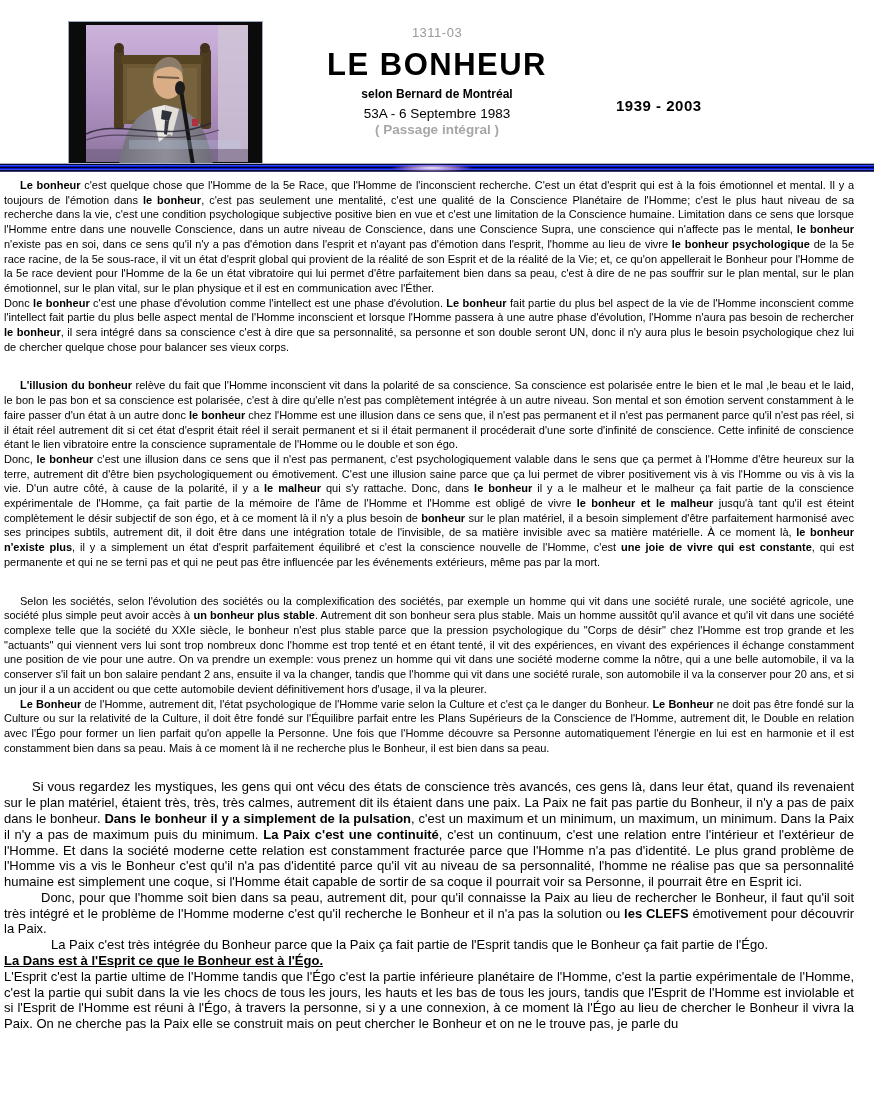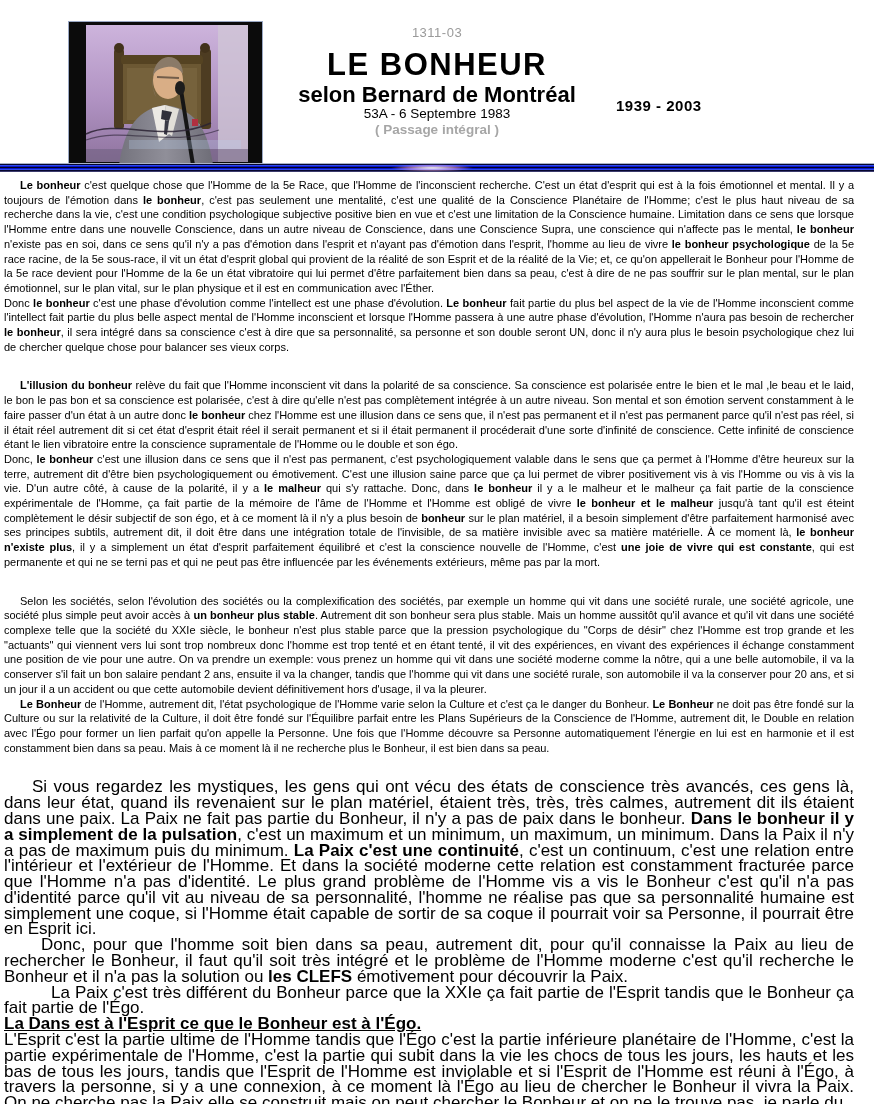--- a/index.html
+++ b/index.html
@@ -17,21 +17,21 @@
   }
   .photo svg{display:block;}
   .titles{
     position:absolute;left:0;top:0;width:874px;text-align:center;
     padding-top:26px;line-height:1;
   }
   .code{font-size:13px;color:#9a9a9a;letter-spacing:.5px;margin-bottom:9px;}
   .title-main{
     font-size:31px;font-weight:900;letter-spacing:1.5px;line-height:33px;margin:0;
   }
-  .subtitle{font-size:22px;font-weight:bold;margin-top:4px;line-height:19px;}
+  .subtitle{font-size:12px;font-weight:bold;margin-top:4px;line-height:19px;}
   .session{font-size:13.5px;margin-top:3px;line-height:14px;}
   .passage{font-size:13.5px;font-weight:bold;color:#a6a6a6;margin-top:2px;line-height:13px;}
   .years{
     position:absolute;left:616px;top:97px;font-size:15px;font-weight:bold;
     letter-spacing:.5px;
   }
 
   
   .divider{
     position:relative;height:9px;width:874px;
@@ -47,21 +47,21 @@
         #2d4bf0 6px 7px,
         #06062e 7px 8px,
         #3c3c6e 8px 9px);
   }
 
   
   .article{padding:6px 20px 0 4px;}
   .para{text-align:justify;}
   .para b{font-weight:bold;}
   .sm{font-size:11px;line-height:14.7px;}
-  .lg{font-size:17px;line-height:15.8px;}
+  .lg{font-size:13px;line-height:15.8px;}
   .gap{margin-top:24px;}
   .ul{text-decoration:underline;}
 </style>
 </head>
 <body>
 
 <div class="page">
 
   <div class="header">
 
@@ -129,18 +129,18 @@
 
   <div class="article">
       <div class="para sm" style="text-indent: 16px;"><b>Le bonheur</b><span> c'est quelque chose que l'Homme de la 5e Race, que l'Homme de l'inconscient recherche. C'est un état d'esprit qui est à la fois émotionnel et mental. Il y a toujours de l'émotion dans </span><b>le bonheur</b><span>, c'est pas seulement une mentalité, c'est une qualité de la Conscience Planétaire de l'Homme; c'est le plus haut niveau de sa recherche dans la vie, c'est une condition psychologique subjective positive bien en vue et c'est une limitation de la Conscience humaine. Limitation dans ce sens que lorsque l'Homme entre dans une nouvelle Conscience, dans un autre niveau de Conscience, dans une Conscience Supra, une conscience qui n'affecte pas le mental, </span><b>le bonheur</b><span> n'existe pas en soi, dans ce sens qu'il n'y a pas d'émotion dans l'esprit et n'ayant pas d'émotion dans l'esprit, l'homme au lieu de vivre </span><b>le bonheur psychologique</b><span> de la 5e race racine, de la 5e sous-race, il vit un état d'esprit global qui provient de la réalité de son Esprit et de la réalité de la Vie; et, ce qu'on appellerait le Bonheur pour l'Homme de la 5e race devient pour l'Homme de la 6e un état vibratoire qui lui permet d'être parfaitement bien dans sa peau, c'est à dire de ne pas souffrir sur le plan mental, sur le plan émotionnel, sur le plan vital, sur le plan physique et il est en communication avec l'Éther.</span></div>
       <div class="para sm" style="text-indent: 0px;"><span>Donc </span><b>le bonheur</b><span> c'est une phase d'évolution comme l'intellect est une phase d'évolution. </span><b>Le bonheur</b><span> fait partie du plus bel aspect de la vie de l'Homme inconscient comme l'intellect fait partie du plus belle aspect mental de l'Homme inconscient et lorsque l'Homme passera à une autre phase d'évolution, l'Homme n'aura  pas besoin de rechercher </span><b>le bonheur</b><span>, il sera intégré dans sa conscience c'est à dire que sa personnalité, sa personne et son double seront UN, donc il n'y aura plus le besoin psychologique chez lui de chercher quelque chose pour balancer ses vieux corps.</span></div>
       <div class="para sm gap" style="text-indent: 16px;"><b>L'illusion du bonheur</b><span> relève du fait que l'Homme inconscient vit dans la polarité de sa conscience. Sa conscience est polarisée entre le bien et le mal ,le beau et le laid, le bon le pas bon et sa conscience est polarisée, c'est à dire qu'elle n'est pas complètement intégrée à un autre niveau. Son mental et son émotion servent constamment à le faire passer d'un état à un autre donc </span><b>le bonheur</b><span> chez l'Homme est une illusion dans ce sens que, il n'est pas permanent et il n'est pas permanent parce qu'il n'est pas réel, si il était réel  autrement dit si cet état d'esprit était réel il serait permanent et si il était permanent il procéderait d'une sorte d'infinité de conscience. Cette infinité de conscience étant le lien vibratoire entre la conscience supramentale de l'Homme ou le double et son égo.</span></div>
       <div class="para sm" style="text-indent: 0px;"><span>Donc, </span><b>le bonheur</b><span> c'est une illusion dans ce sens que il n'est pas permanent, c'est psychologiquement valable dans le sens que ça permet à l'Homme d'être heureux sur la terre, autrement dit d'être bien psychologiquement ou émotivement. C'est une illusion saine parce que ça lui permet de vibrer positivement vis à vis l'Homme ou vis à vis la vie. D'un autre côté, à cause de la polarité, il y a </span><b>le malheur</b><span> qui s'y rattache. Donc, dans </span><b>le bonheur</b><span> il y a le malheur et le malheur ça fait partie de la conscience expérimentale de l'Homme, ça fait partie de la mémoire de l'âme de l'Homme et l'Homme est obligé de vivre </span><b>le bonheur et le malheur</b><span> jusqu'à tant qu'il est éteint complètement le désir subjectif de son égo, et à ce moment là il n'y a plus besoin de </span><b>bonheur</b><span> sur le plan matériel, il a besoin simplement d'être parfaitement harmonisé avec ses principes subtils, autrement dit, il doit être dans une intégration totale de l'invisible, de sa matière invisible avec sa matière matérielle. À ce moment là, </span><b>le bonheur n'existe plus</b><span>, il y a simplement un état d'esprit parfaitement équilibré et c'est la conscience nouvelle de l'Homme, c'est </span><b>une joie de vivre qui est constante</b><span>, qui est permanente et qui ne se terni pas et qui ne peut pas être influencée par les événements extérieurs, même pas par la mort.</span></div>
       <div class="para sm gap" style="text-indent: 16px;"><span>Selon les sociétés, selon l'évolution des sociétés ou la complexification des sociétés, par exemple un homme qui vit dans une société rurale, une société agricole, une société plus simple peut avoir accès à </span><b>un bonheur plus stable</b><span>. Autrement dit son bonheur sera plus stable. Mais un homme aussitôt qu'il avance et qu'il vit dans une société complexe telle que la société du XXIe siècle, le bonheur n'est plus stable parce que la pression psychologique du "Corps de désir" chez l'Homme est trop grande et les "actuants" qui viennent vers lui sont trop nombreux donc l'homme est trop tenté et en étant tenté, il vit des expériences, en vivant des expériences il échange constamment une position de vie pour une autre.   On va prendre un exemple: vous prenez un homme qui vit dans une société moderne comme la nôtre, qui a une belle automobile, il va la conserver s'il fait un bon salaire pendant 2 ans, ensuite il va la changer, tandis que l'homme qui vit dans une société rurale, son automobile il va la conserver pour 20 ans, et si un jour il a un accident ou que cette automobile devient définitivement hors d'usage, il va la pleurer.</span></div>
       <div class="para sm" style="text-indent: 16px;"><b>Le Bonheur</b><span> de l'Homme, autrement dit, l'état psychologique de l'Homme varie selon la Culture et c'est ça le danger du Bonheur. </span><b>Le Bonheur</b><span> ne doit pas être fondé sur la Culture ou sur la relativité de la Culture, il doit être fondé sur l'Équilibre parfait entre les Plans Supérieurs de la Conscience de l'Homme, autrement dit, le Double en relation avec l'Égo pour former un lien parfait qu'on appelle la Personne. Une fois que l'Homme découvre sa Personne automatiquement l'énergie en lui est en harmonie et il est  constamment bien dans sa peau. Mais à ce moment là il ne recherche plus le Bonheur, il est bien dans sa peau.</span></div>
       <div class="para lg gap" style="text-indent: 28px;"><span>Si vous regardez les mystiques, les gens qui ont vécu des états de conscience très avancés, ces gens là, dans leur état, quand ils revenaient sur le plan matériel, étaient très, très, très calmes, autrement dit ils étaient dans une paix. La Paix ne fait pas partie du Bonheur, il n'y a pas de paix dans le bonheur. </span><b>Dans le bonheur  il y a simplement de la pulsation</b><span>, c'est un maximum et un minimum, un maximum, un minimum. Dans la Paix il n'y a pas de maximum puis  du minimum. </span><b>La Paix c'est une continuité</b><span>, c'est un continuum, c'est une relation entre l'intérieur et l'extérieur de l'Homme. Et dans la société moderne cette relation est constamment fracturée parce que l'Homme n'a pas d'identité. Le plus grand problème de l'Homme vis a vis le Bonheur c'est qu'il n'a pas d'identité parce qu'il vit au niveau de sa personnalité, l'homme ne réalise pas que sa personnalité humaine est simplement une coque, si l'Homme était capable de sortir de sa coque il pourrait voir sa Personne, il pourrait être en Esprit ici.</span></div>
       <div class="para lg" style="text-indent: 37px;"><span>Donc, pour que l'homme soit bien dans sa peau, autrement dit, pour qu'il connaisse la Paix au lieu de rechercher le Bonheur, il faut qu'il soit très intégré et le problème de l'Homme moderne c'est qu'il recherche le Bonheur et il n'a pas la solution ou </span><b>les CLEFS</b><span> émotivement pour découvrir la Paix.</span></div>
-      <div class="para lg" style="text-indent: 47px;"><span>La Paix c'est très différent du Bonheur parce que la XXIe ça fait partie de l'Esprit tandis que le Bonheur ça fait partie de l'Égo.</span></div>
+      <div class="para lg" style="text-indent: 47px;"><span>La Paix c'est très intégrée du Bonheur parce que la Paix ça fait partie de l'Esprit tandis que le Bonheur ça fait partie de l'Égo.</span></div>
       <div class="para lg ul" style="text-indent: 0px;"><b>La Dans est à l'Esprit ce que le Bonheur est à l'Égo.</b></div>
       <div class="para lg" style="text-indent: 0px;"><span>L'Esprit c'est la partie ultime de l'Homme tandis que l'Égo c'est la partie inférieure planétaire de l'Homme, c'est la partie expérimentale de l'Homme, c'est la partie qui subit dans la vie les chocs de tous les jours, les hauts et les bas de tous les jours, tandis que l'Esprit de l'Homme est inviolable et si l'Esprit de l'Homme est réuni à l'Égo, à travers la personne, si y a une connexion, à ce moment là l'Égo au lieu de chercher le Bonheur il vivra la Paix. On ne cherche pas la Paix elle se construit mais on peut chercher le Bonheur et on ne le trouve pas, je parle du </span></div>
     </div>
 
 </div>
 
 </body></html>

